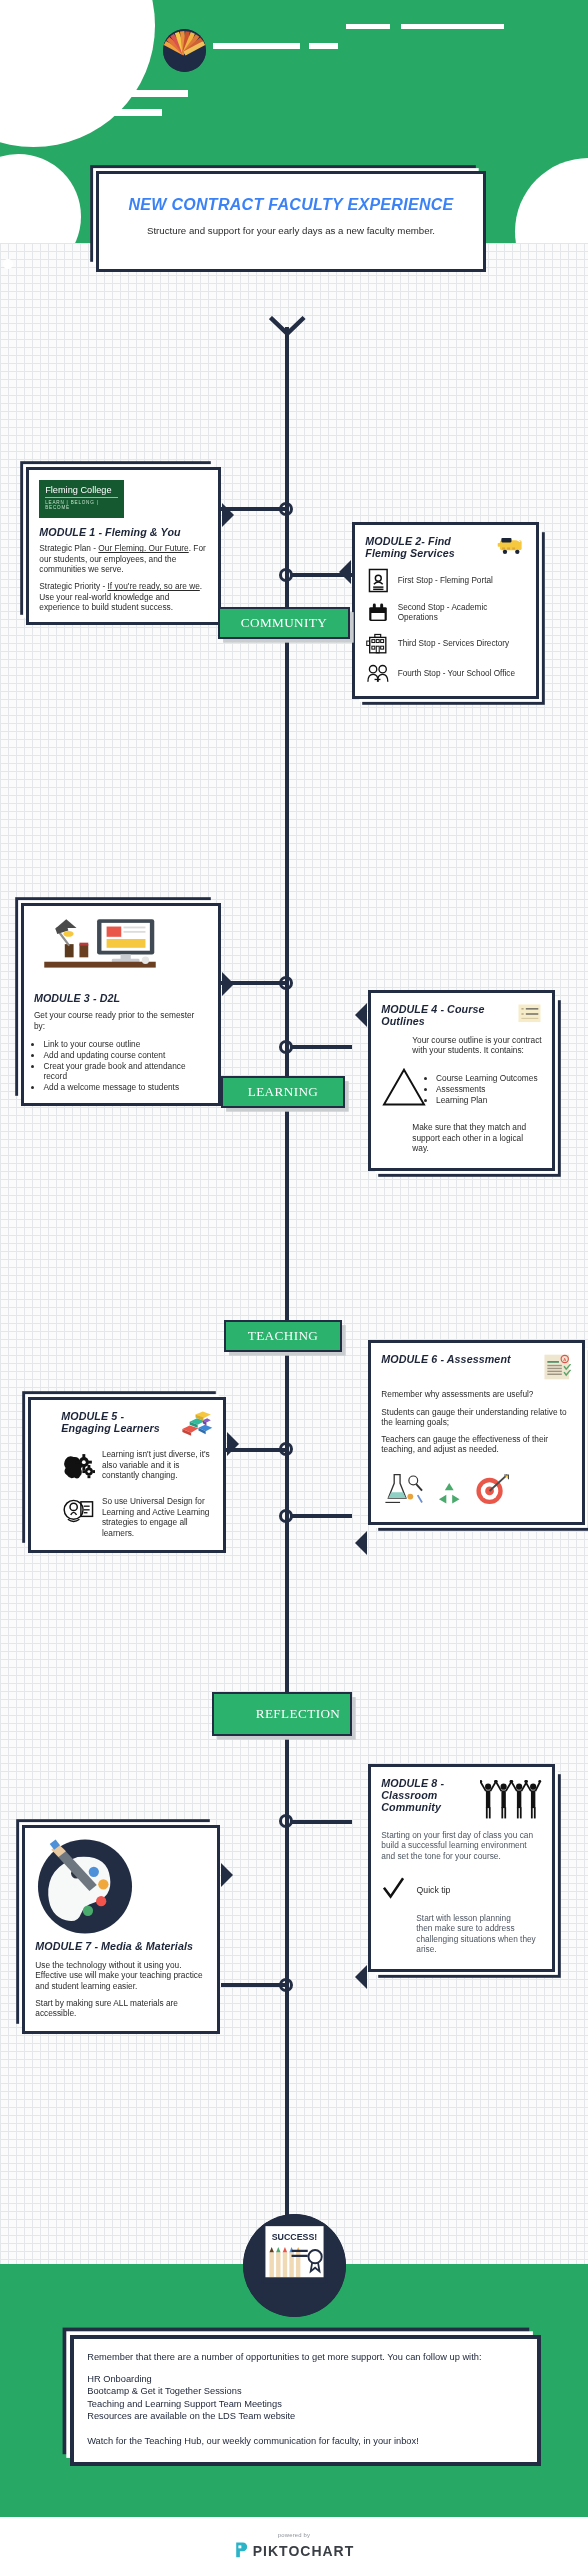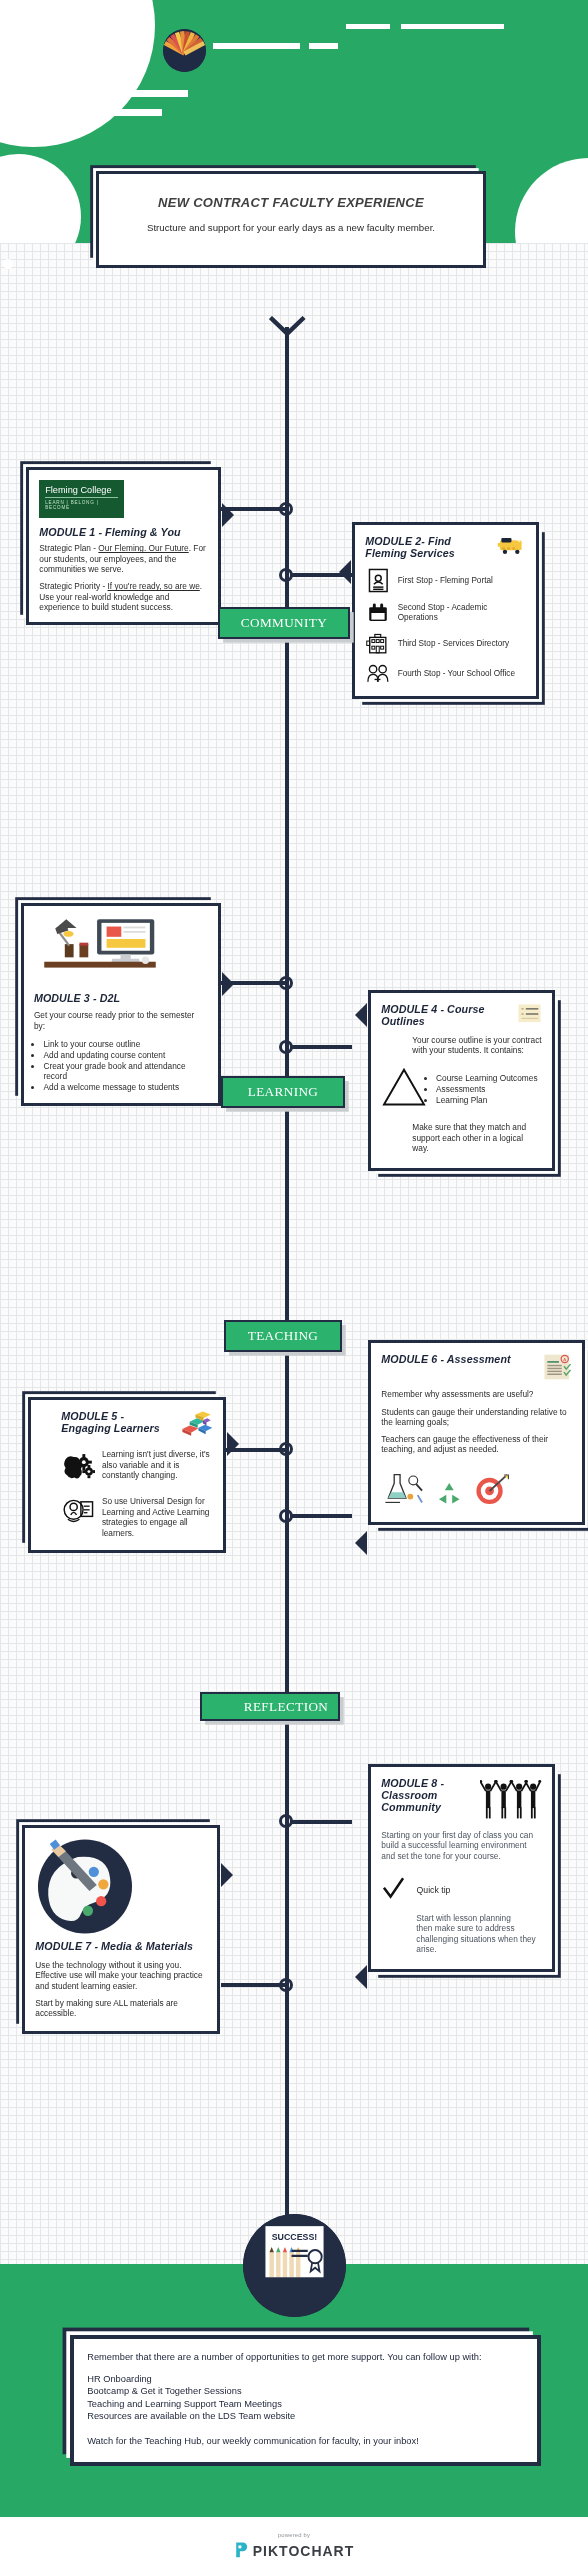--- a/index.html
+++ b/index.html
@@ -297,21 +297,21 @@
         </g>
       </svg>
     </div>
   </div>
 
   <div class="grid-body"></div>
   <div class="dot-sm2" style="top:259px;background:#ffffff"></div>
 
   <div class="card" style="left:96px; top:171px; width:390px;">
     <div class="card-inner" style="padding:22px 29px 31px 29px; text-align:center;">
-      <div style="font-weight:bold;font-style:italic;font-size:13px;line-height:1.13;color:#404040;letter-spacing:0.3px;">NEW CONTRACT FACULTY EXPERIENCE</div>
+      <div style="font-weight:bold;font-style:italic;font-size:16px;line-height:1.13;color:#3b82f6;letter-spacing:0.3px;">NEW CONTRACT FACULTY EXPERIENCE</div>
       <div style="margin-top:11px;font-size:9.7px;line-height:1.32;color:#2a2a2a;">Structure and support for your early days as a new faculty member.</div>
     </div>
   </div>
 
   <div class="spine" style="left:285px; top:327px; width:4.4px; height:110px; z-index:2;"></div>
   <svg style="position:absolute;left:269px;top:316px;z-index:5;" width="38" height="23.5" viewBox="0 0 52 32">
     <path d="M2,2 L25,24 L48,2" fill="none" stroke="#222c43" stroke-width="6"></path>
   </svg>
 
   <div class="spine" style="left:285px; top:412px; width:4.4px; height:1816px; z-index:1;"></div>
@@ -631,21 +631,21 @@
             <circle cx="24" cy="26" r="12" fill="#ffffff"></circle>
             <circle cx="24" cy="26" r="6" fill="#e8574a"></circle>
             <path d="M24 26 L48 4" stroke="#4a4a4a" stroke-width="2.6"></path>
             <path d="M44 4 l6 0 l0 6" fill="#f6c83f" stroke="#4a4a4a" stroke-width="1.4"></path>
           </svg>
         </div>
       </div>
     </div>
   </div>
 
-  <div class="pill" style="left:200px; top:1692px; width:140px; height:29px;padding-left:32px;">
+  <div class="pill" style="left:212px; top:1692px; width:140px; height:44px;padding-left:32px;">
     <span>REFLECTION</span>
   </div>
   <div class="node" style="left:279px; top:1814px;"></div>
   <div class="node" style="left:279px; top:1978px;"></div>
   <div class="spine" style="left:290px; top:1820px; width:62px; height:4.4px; z-index:2;"></div>
   <div class="spine" style="left:221px; top:1983px; width:65px; height:4.4px; z-index:2;"></div>
 
   <div class="card" style="left:22px; top:1825px; width:198px;">
     <div class="notch notch-r" style="right:-16px; top:35px;"></div>
     <div class="card-inner">

